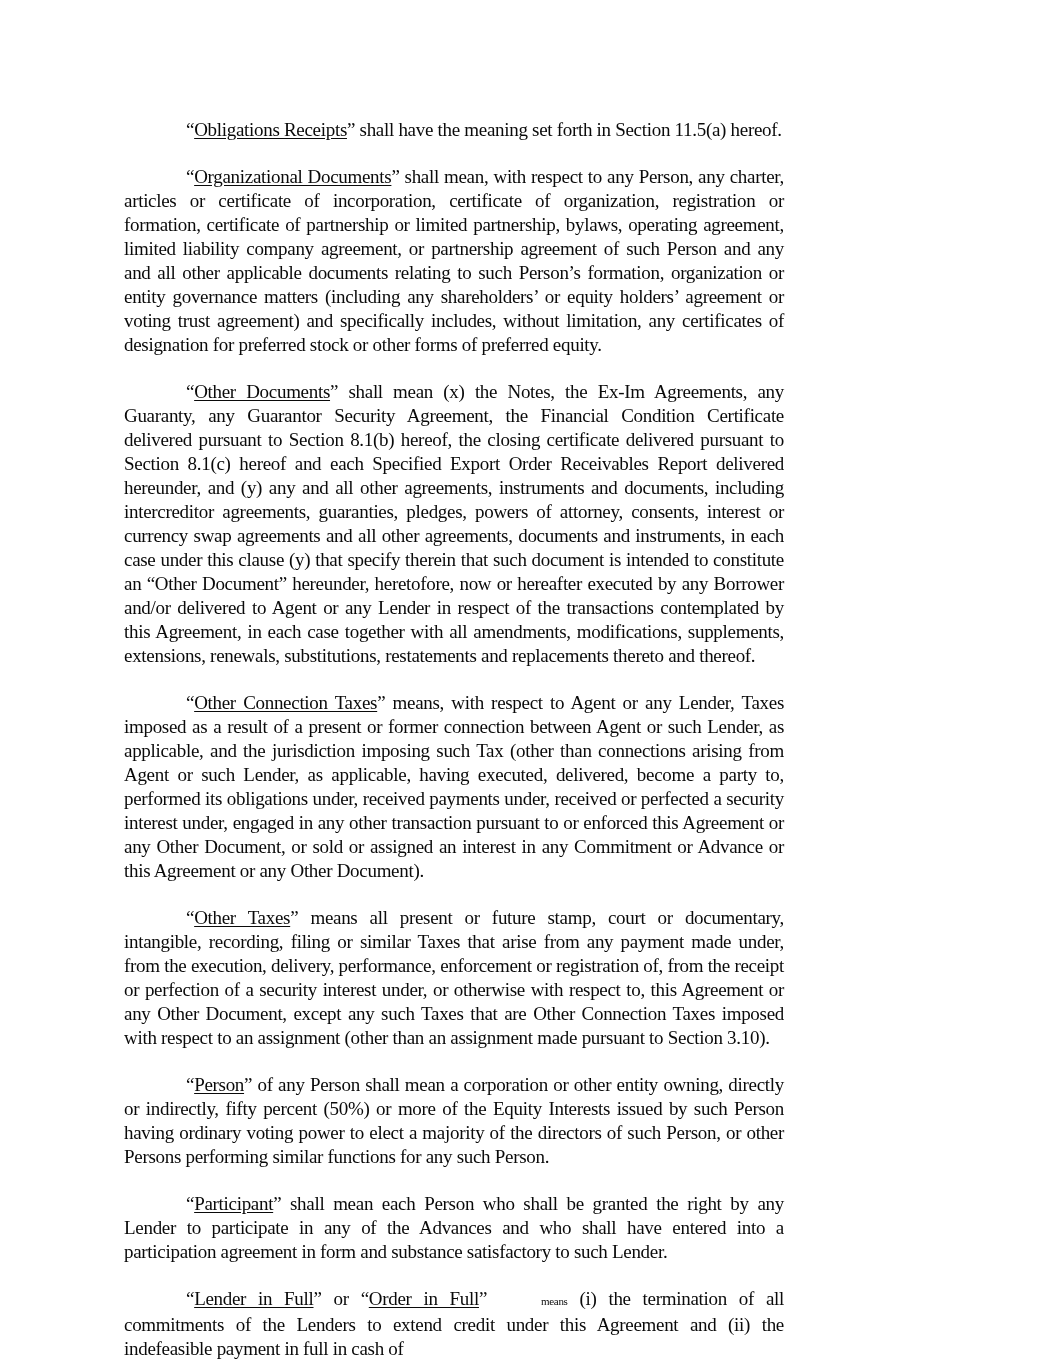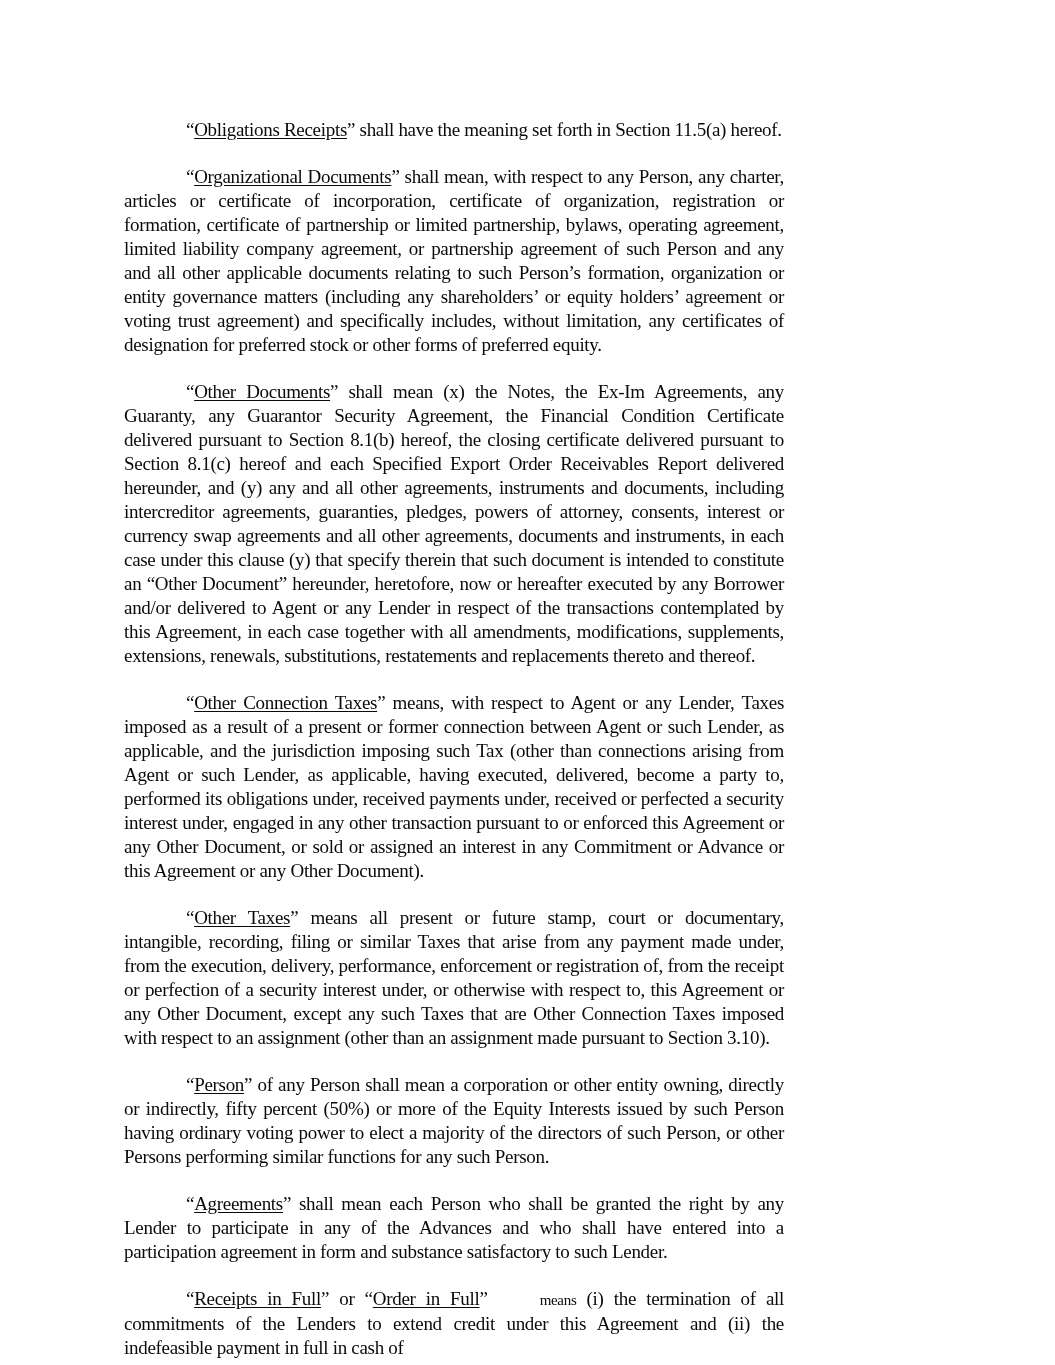--- a/index.html
+++ b/index.html
@@ -27,38 +27,38 @@
     text-indent: 62px;
   }
   .doc-body .para:last-child {
     margin-bottom: 0;
   }
   .term {
     text-decoration: underline;
     text-underline-offset: 2px;
   }
   .small {
-    font-size: 15px;
+    font-size: 11px;
     margin-left: 42px;
   }
   .page-number {
     margin-top: 6px;
     text-align: center;
     font-size: 16px;
     line-height: 24px;
   }
 </style>
 </head>
 <body>
 
 <div class="sheet">
   <div class="doc-body">
       <p class="para"><span>“</span><span class="term">Obligations Receipts</span><span>” shall have the meaning set forth in Section 11.5(a) hereof.</span></p>
       <p class="para"><span>“</span><span class="term">Organizational Documents</span><span>” shall mean, with respect to any Person, any charter, articles or certificate of incorporation, certificate of organization, registration or formation, certificate of partnership or limited partnership, bylaws, operating agreement, limited liability company agreement, or partnership agreement of such Person and any and all other applicable documents relating to such Person’s formation, organization or entity governance matters (including any shareholders’ or equity holders’ agreement or voting trust agreement) and specifically includes, without limitation, any certificates of designation for preferred stock or other forms of preferred equity.</span></p>
       <p class="para"><span>“</span><span class="term">Other Documents</span><span>” shall mean (x) the Notes, the Ex-Im Agreements, any Guaranty, any Guarantor Security Agreement, the Financial Condition Certificate delivered pursuant to Section 8.1(b) hereof, the closing certificate delivered pursuant to Section 8.1(c) hereof and each Specified Export Order Receivables Report delivered hereunder, and (y) any and all other agreements, instruments and documents, including intercreditor agreements, guaranties, pledges, powers of attorney, consents, interest or currency swap agreements and all other agreements, documents and instruments, in each case under this clause (y) that specify therein that such document is intended to constitute an “Other Document” hereunder, heretofore, now or hereafter executed by any Borrower and/or delivered to Agent or any Lender in respect of the transactions contemplated by this Agreement, in each case together with all amendments, modifications, supplements, extensions, renewals, substitutions, restatements and replacements thereto and thereof.</span></p>
       <p class="para"><span>“</span><span class="term">Other Connection Taxes</span><span>” means, with respect to Agent or any Lender, Taxes imposed as a result of a present or former connection between Agent or such Lender, as applicable, and the jurisdiction imposing such Tax (other than connections arising from Agent or such Lender, as applicable, having executed, delivered, become a party to, performed its obligations under, received payments under, received or perfected a security interest under, engaged in any other transaction pursuant to or enforced this Agreement or any Other Document, or sold or assigned an interest in any Commitment or Advance or this Agreement or any Other Document).</span></p>
       <p class="para"><span>“</span><span class="term">Other Taxes</span><span>” means all present or future stamp, court or documentary, intangible, recording, filing or similar Taxes that arise from any payment made under, from the execution, delivery, performance, enforcement or registration of, from the receipt or perfection of a security interest under, or otherwise with respect to, this Agreement or any Other Document, except any such Taxes that are Other Connection Taxes imposed with respect to an assignment (other than an assignment made pursuant to Section 3.10).</span></p>
       <p class="para"><span>“</span><span class="term">Person</span><span>” of any Person shall mean a corporation or other entity owning, directly or indirectly, fifty percent (50%) or more of the Equity Interests issued by such Person having ordinary voting power to elect a majority of the directors of such Person, or other Persons performing similar functions for any such Person.</span></p>
-      <p class="para"><span>“</span><span class="term">Agreements</span><span>” shall mean each Person who shall be granted the right by any Lender to participate in any of the Advances and who shall have entered into a participation agreement in form and substance satisfactory to such Lender.</span></p>
-      <p class="para"><span>“</span><span class="term">Receipts in Full</span><span>” or “</span><span class="term">Order in Full</span><span>” </span><span class="small">means</span><span> (i) the termination of all commitments of the Lenders to extend credit under this Agreement and (ii) the indefeasible payment in full in cash of</span></p>
+      <p class="para"><span>“</span><span class="term">Participant</span><span>” shall mean each Person who shall be granted the right by any Lender to participate in any of the Advances and who shall have entered into a participation agreement in form and substance satisfactory to such Lender.</span></p>
+      <p class="para"><span>“</span><span class="term">Lender in Full</span><span>” or “</span><span class="term">Order in Full</span><span>” </span><span class="small">means</span><span> (i) the termination of all commitments of the Lenders to extend credit under this Agreement and (ii) the indefeasible payment in full in cash of</span></p>
     </div>
   <div class="page-number">17</div>
 </div>
 
 </body></html>

